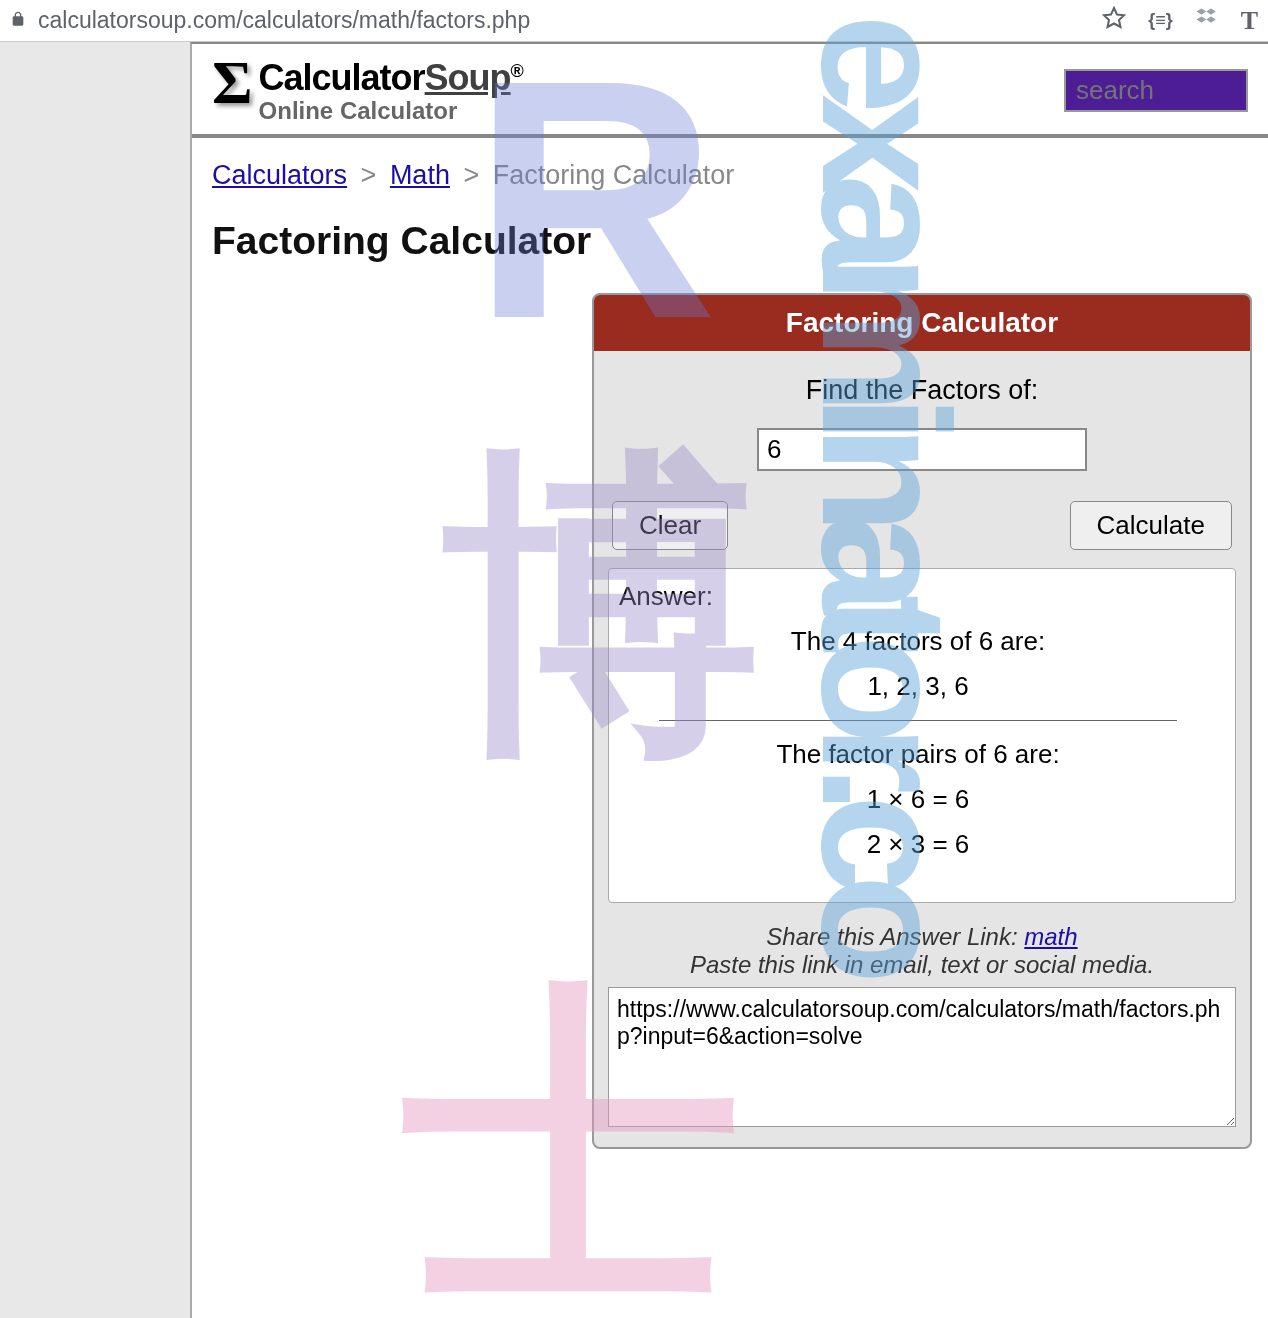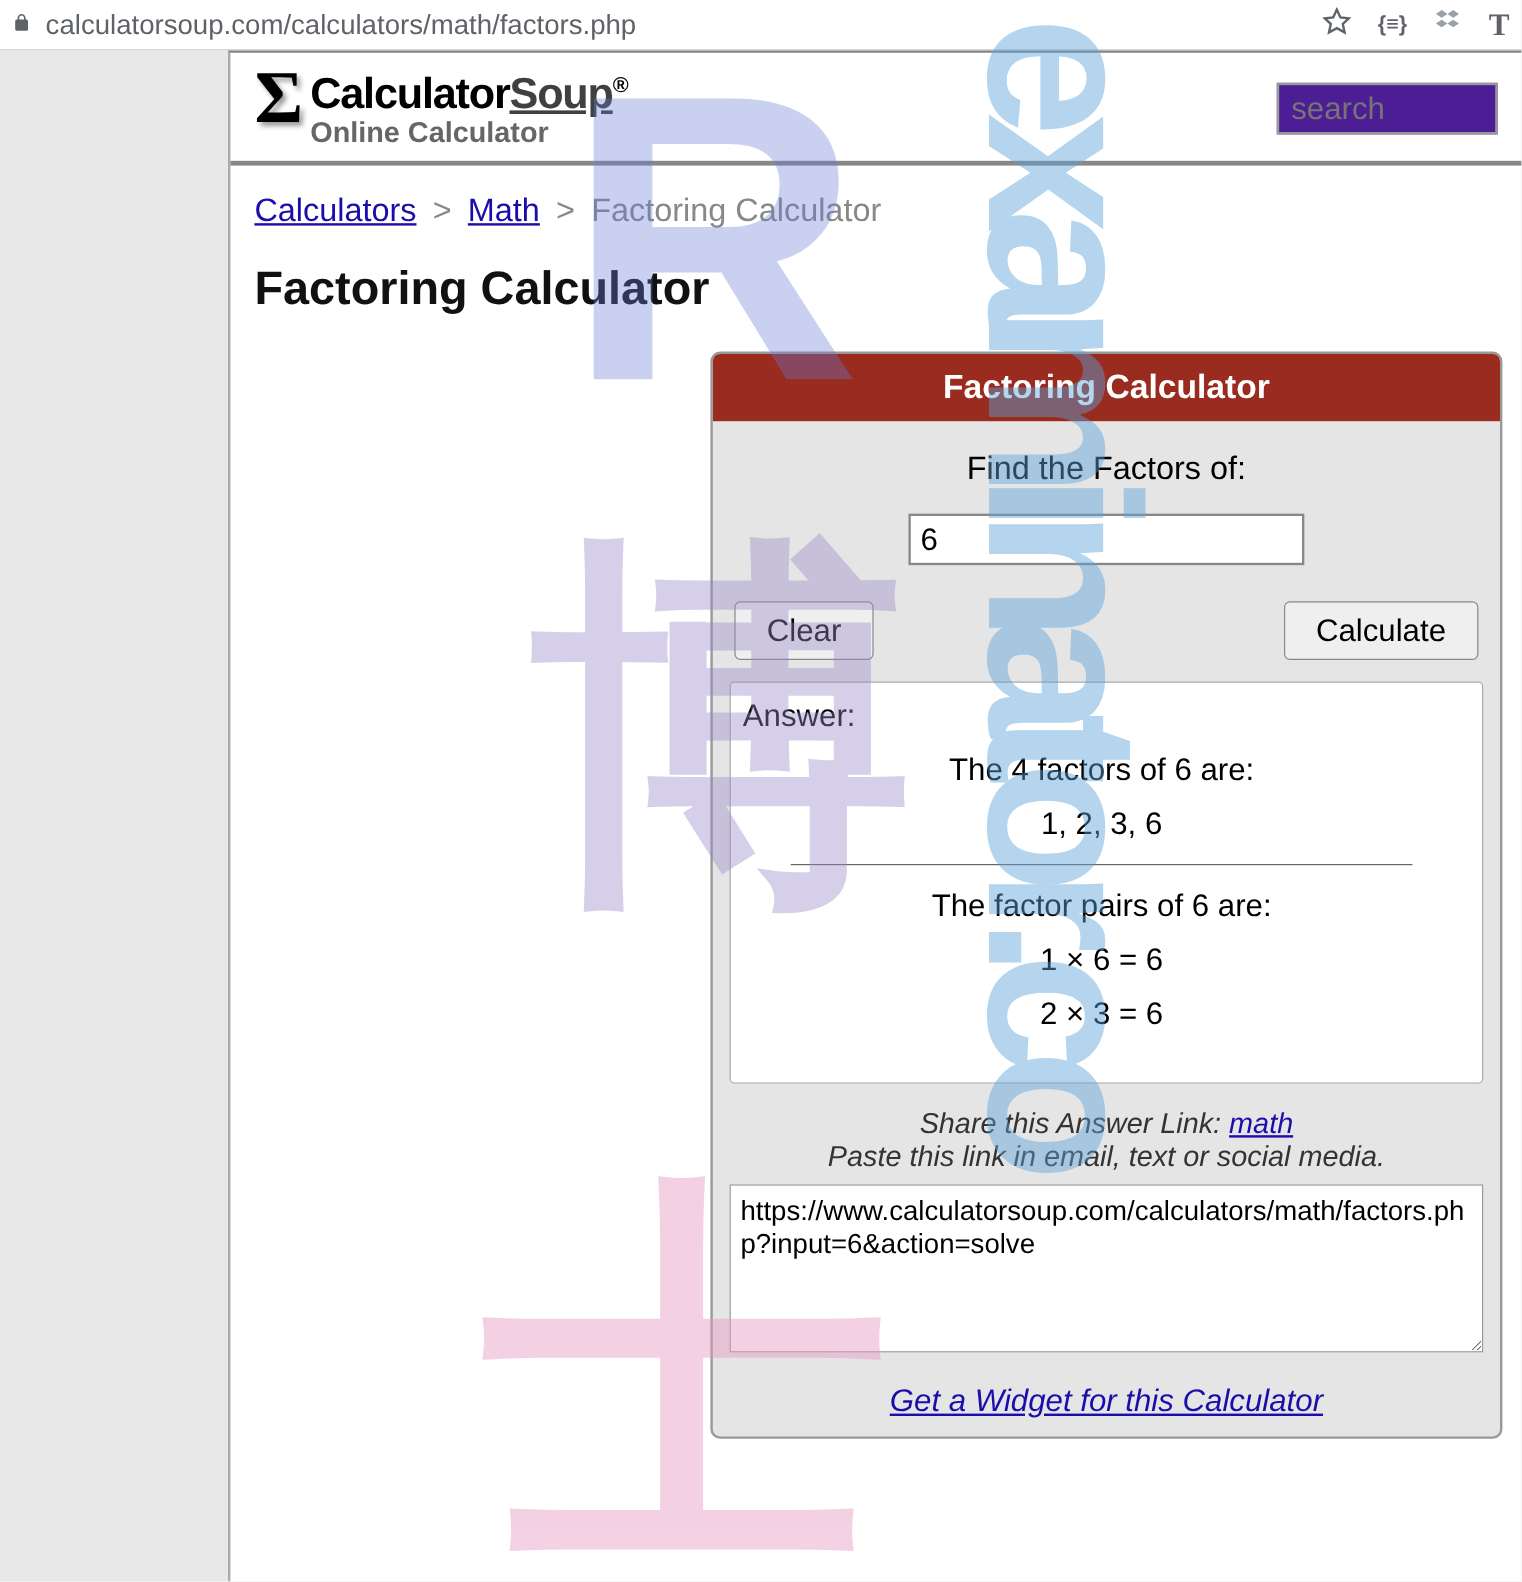--- a/index.html
+++ b/index.html
@@ -296,19 +296,16 @@
         <hr class="answer-hr">
         <div class="answer-center">The factor pairs of 6 are:</div>
         <div class="answer-center">1 × 6 = 6</div>
         <div class="answer-center">2 × 3 = 6</div>
       </div>
       <div class="share-section">
         <span>Share this Answer Link: </span><a href="#">math</a>
         <div>Paste this link in email, text or social media.</div>
         <textarea class="share-textarea" style="">https://www.calculatorsoup.com/calculators/math/factors.php?input=6&amp;action=solve</textarea>
       </div>
-      <div class="widget-link">
-        <a href="#">Get a Widget for this Calculator</a>
-      </div>
     </div>
   </div>
 
 </div>
 
 </body></html>

